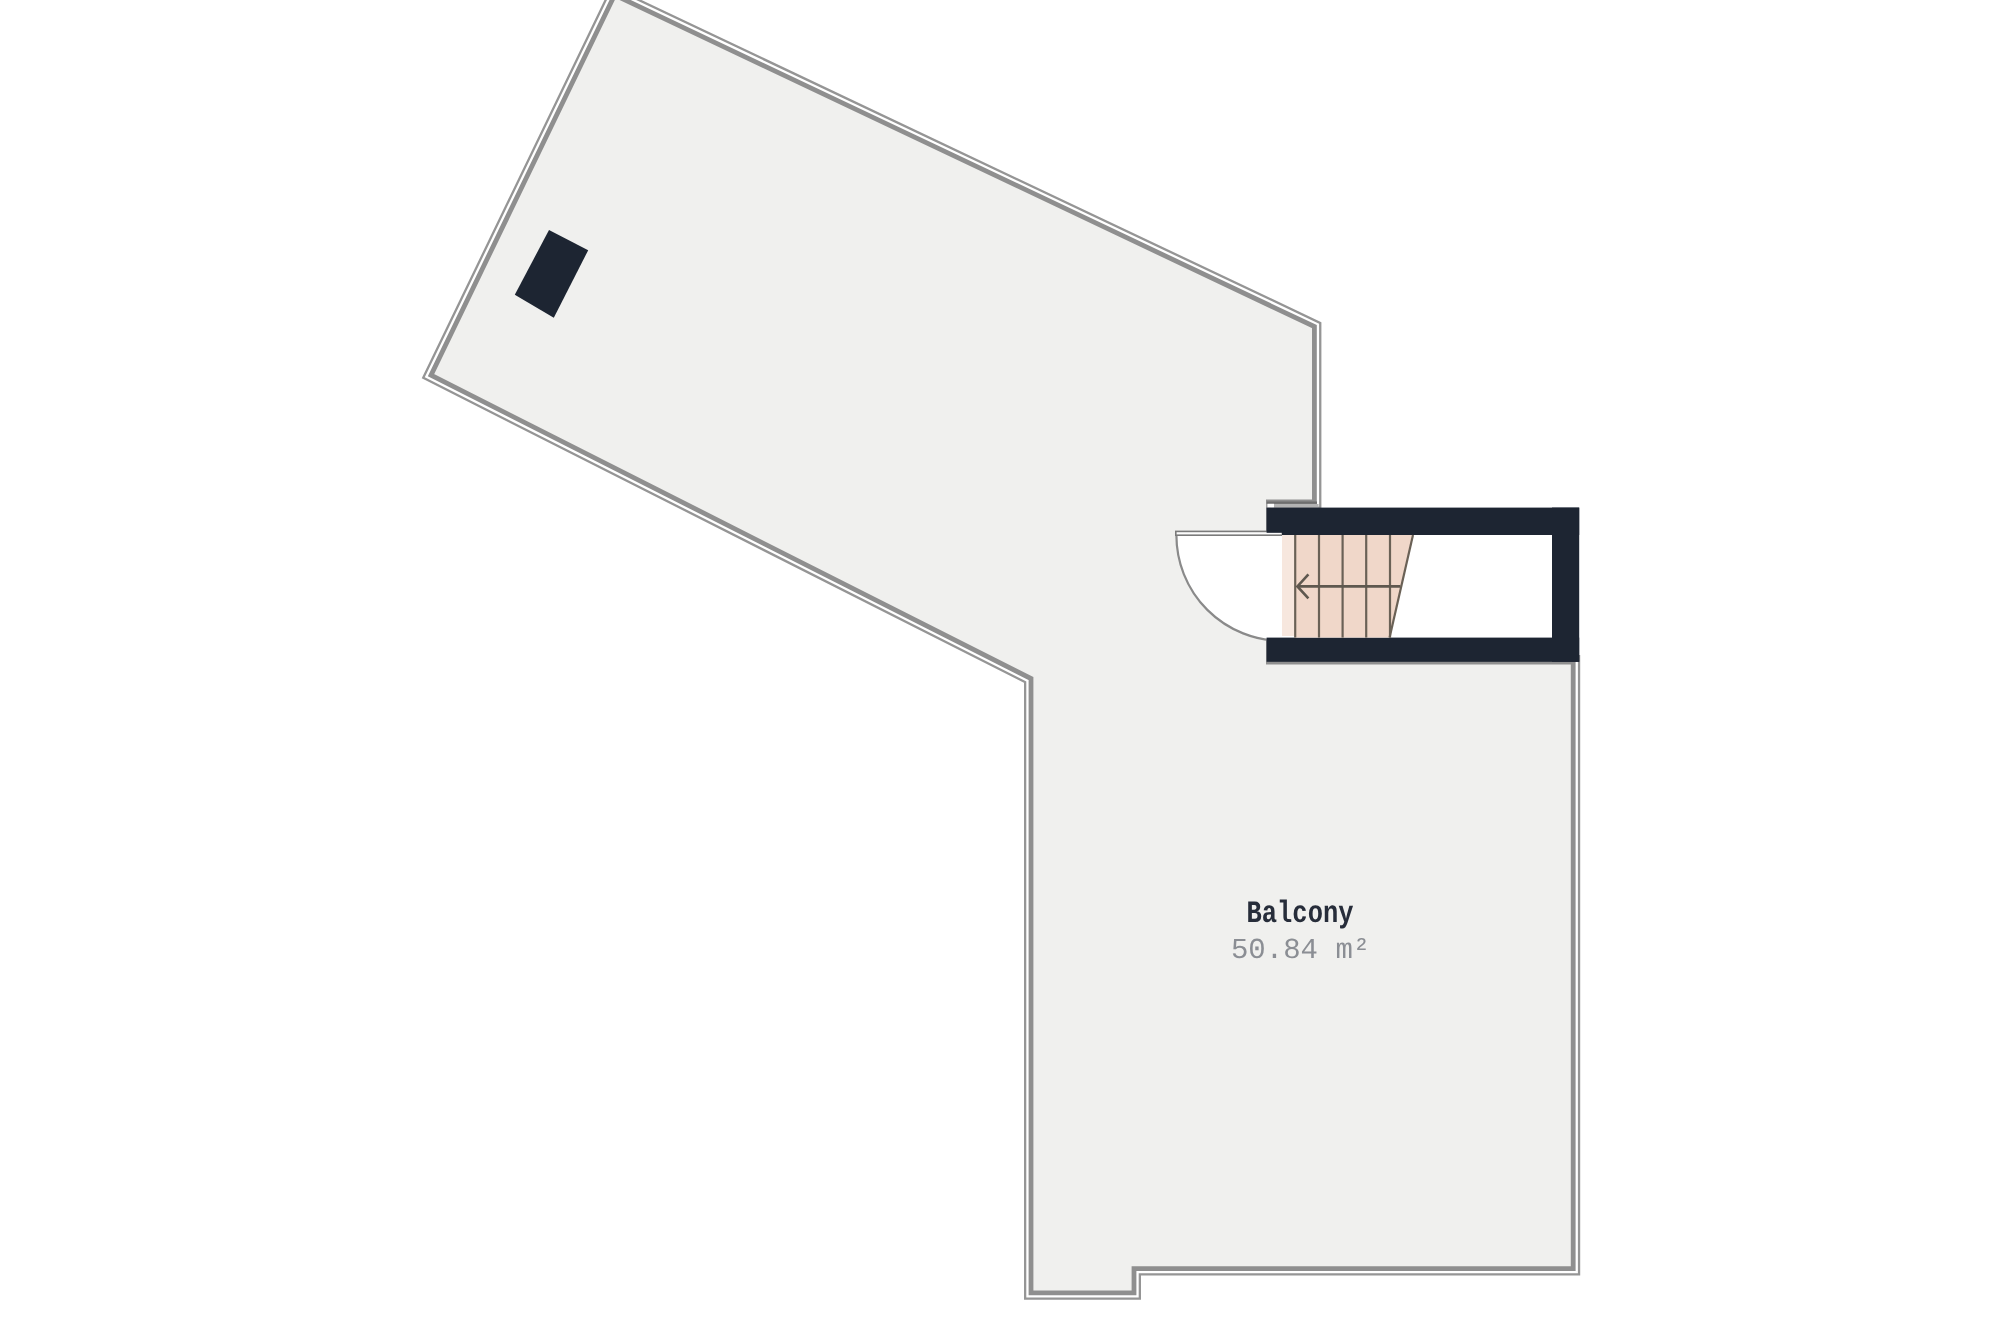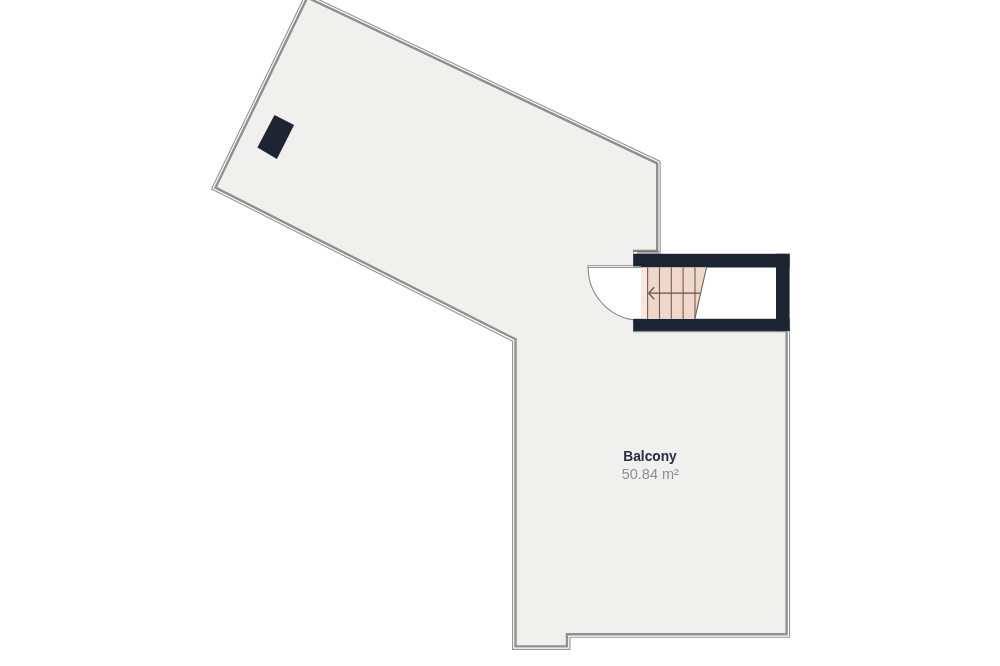--- a/index.html
+++ b/index.html
@@ -1,17 +1,17 @@
 <!DOCTYPE html>
 <html><head>
 <meta charset="utf-8">
 <style>
   html,body{margin:0;padding:0;background:#ffffff;}
   .wrap{position:relative;width:831px;height:666px;overflow:hidden;background:#ffffff;
-        font-family:Liberation Sans, sans-serif;}
+        font-family:Liberation Mono, monospace;}
   svg{display:block;}
 </style>
 </head>
 <body>
 <div class="wrap">
 <svg width="1000" height="666" viewBox="0 0 1000 666" xmlns="http://www.w3.org/2000/svg">
 
   <g>
     <path d="M307.3,-2.5 L657.2,163.3 L657.2,250.9 L634.2,250.9 L634.2,331 L786.6,331 L786.6,634.3 L567,634.3 L567,646.4 L515.5,646.4 L515.5,339.3 L215.5,187.6 Z" fill="none" stroke="#959595" stroke-width="7" stroke-linejoin="miter"></path>
     <path d="M307.3,-2.5 L657.2,163.3 L657.2,250.9 L634.2,250.9 L634.2,331 L786.6,331 L786.6,634.3 L567,634.3 L567,646.4 L515.5,646.4 L515.5,339.3 L215.5,187.6 Z" fill="none" stroke="#ffffff" stroke-width="4.7" stroke-linejoin="miter"></path>

